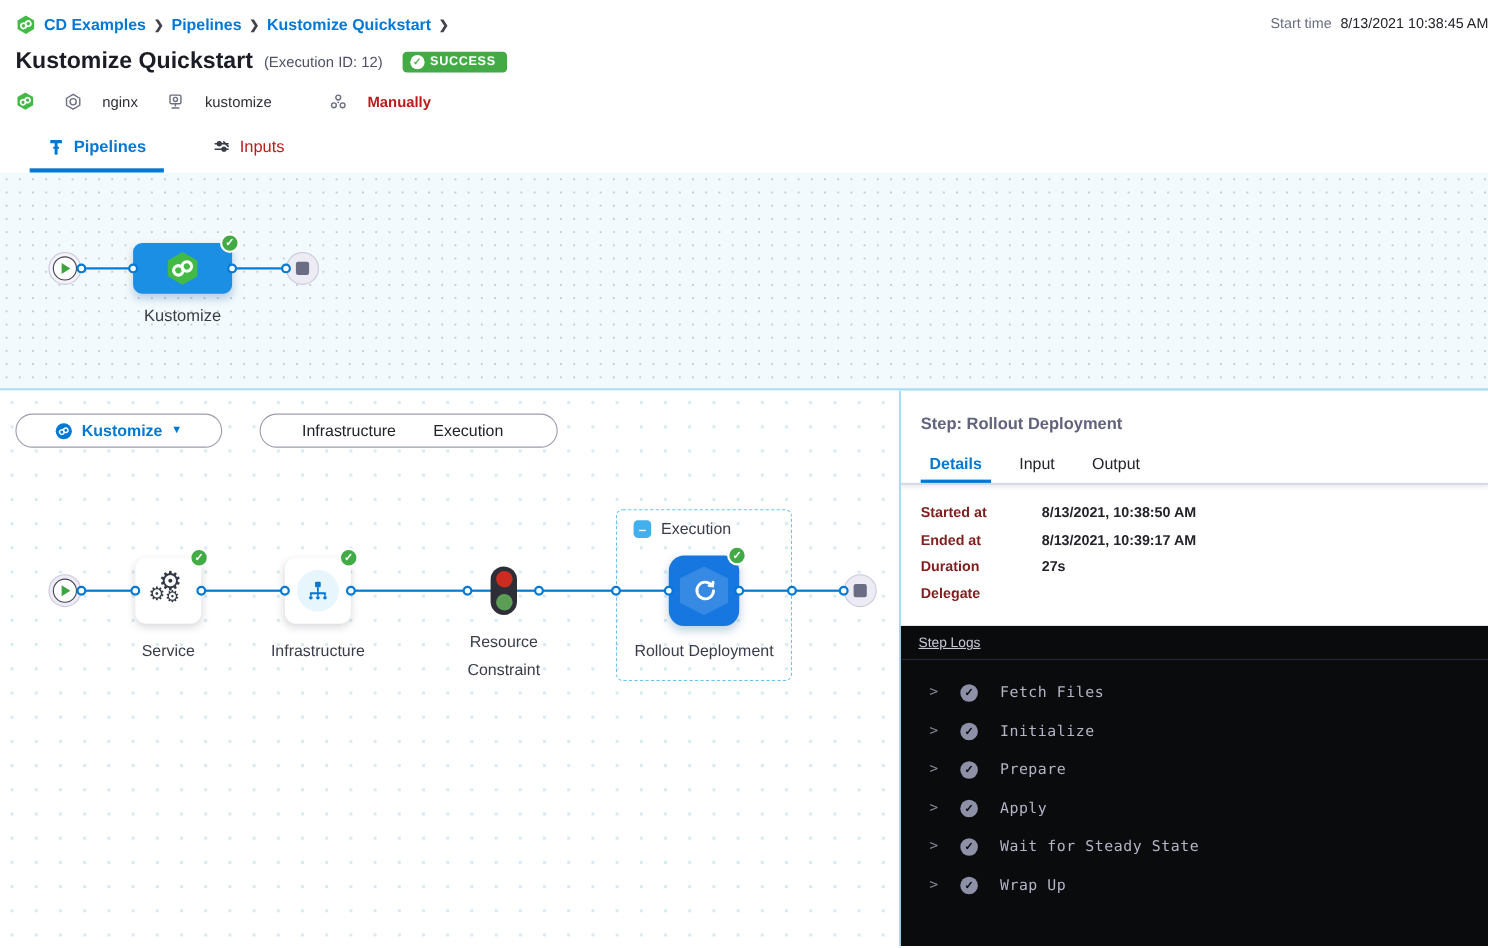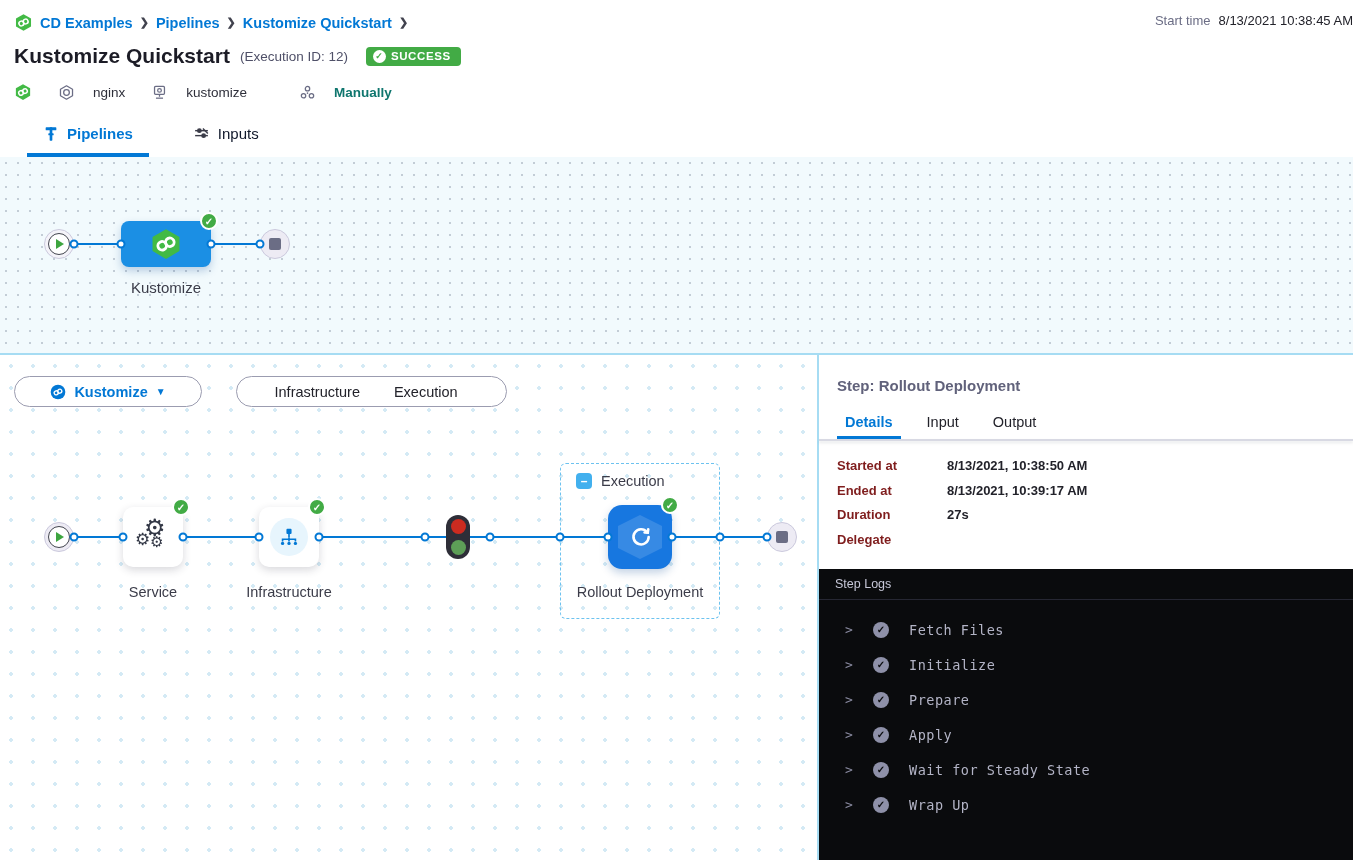--- a/index.html
+++ b/index.html
@@ -14,29 +14,29 @@
   .title-row { display:flex; align-items:center; gap:10px; margin-top:12px; }
   .page-title { font-size:21px; font-weight:700; color:#1c1c26; }
   .exec-id { font-size:13.5px; color:#4f5068; }
   .status-badge { display:inline-flex; align-items:center; gap:5px; background:#42ab45; color:#fff;
     font-size:11.5px; font-weight:700; letter-spacing:.6px; border-radius:4px; padding:3px 10px 3px 7px; margin-left:8px; }
   .badge-check { width:13px; height:13px; border-radius:50%; background:#fff; color:#42ab45;
     display:inline-flex; align-items:center; justify-content:center; font-size:9px; font-weight:700; }
   .tags-row { display:flex; align-items:center; margin-top:15px; font-size:13.5px; color:#2e2f3a; }
   .tag { display:flex; align-items:center; gap:18px; }
   .tag + .tag { margin-left:26px; }
-  .tag-link { color:#0f766e; font-weight:600; text-decoration:none; cursor:pointer; }
+  .tag-link { color:#b91c1c; font-weight:600; text-decoration:none; cursor:pointer; }
   .start-time { position:absolute; top:13px; right:0; white-space:nowrap; font-size:13px; }
   .start-time .stl { color:#6b6d85; margin-right:8px; }
   .start-time .stv { color:#22222a; }
 
   
   .tabbar { height:47px; display:flex; align-items:stretch; padding-left:27px; background:#fff; }
   .tab { display:flex; align-items:center; gap:8px; padding:0 16px; font-size:15px; cursor:pointer;
-    position:relative; color:#0f172a; }
+    position:relative; color:#b91c1c; }
   .tab + .tab { margin-left:28px; }
   .tab.active { color:#0278d5; font-weight:600; }
   .tab.active::after { content:""; position:absolute; left:0; right:0; bottom:0; height:4px; background:#0278d5; }
 
   
   .stage-canvas { position:relative; height:198px;
     background-color:#f2fafd;
     background-image:radial-gradient(#c3cdd6 1px, transparent 1px);
     background-size:12px 12px;
     border-bottom:2px solid #a6dcf3; }
@@ -109,21 +109,21 @@
   .ptab.active::after { content:""; position:absolute; left:-8px; right:-8px; bottom:0; height:3px; background:#0278d5; }
   .panel-divider { height:2px; background:#d8d9e3; box-shadow:0 2px 3px rgba(96,97,112,.16); }
   .details-rows { margin:16px 0 0 18px; }
   .drow { display:flex; font-size:13px; margin-bottom:7px; line-height:1.35; }
   .dlabel { width:110px; flex:none; color:#7f1d1d; font-weight:600; }
   .dvalue { color:#22222a; font-weight:700; }
   .dlink { color:#0278d5; font-weight:700; text-decoration:none; cursor:pointer; }
 
   .step-logs { flex:1; margin-top:14px; background:#0a0b0d; display:flex; flex-direction:column; min-height:0; }
   .logs-head { height:31px; flex:none; display:flex; align-items:center; padding-left:16px;
-    color:#c7c8d8; font-size:12.5px; border-bottom:1px solid #262733; }
+    color:#c7c8d8; font-size:12.5px; border-bottom:1px solid #262733;text-decoration:underline; }
   .log-rows { padding-top:12px; overflow:hidden; }
   .log-row { display:flex; align-items:center; height:35px; cursor:pointer; }
   .log-chev { width:14px; margin-left:26px; color:#8a8ba1; font-family:"DejaVu Sans Mono", monospace;
     font-size:13px; }
   .log-check { width:16px; height:16px; margin-left:14px; border-radius:50%; background:#8e90a8;
     color:#0a0b0d; font-size:10px; font-weight:700; display:flex; align-items:center; justify-content:center; }
   .log-text { margin-left:20px; font-family:"DejaVu Sans Mono", monospace; font-size:13.5px;
     color:#b3b4c6; letter-spacing:.5px; }
 
   svg { display:block; }
@@ -359,20 +359,21 @@
     <div class="dot" style="left:425px; top:182px;"></div>
     <div class="dot" style="left:490px; top:182px;"></div>
     <div class="dot" style="left:560px; top:182px;"></div>
     <div class="dot" style="left:608px; top:182px;"></div>
     <div class="dot" style="left:672px; top:182px;"></div>
     <div class="dot" style="left:720px; top:182px;"></div>
     <div class="dot" style="left:767px; top:182px;"></div>
 
     <div class="node-label" style="left:93px;  top:224px; width:120px;">Service</div>
     <div class="node-label" style="left:219px; top:224px; width:140px;">Infrastructure</div>
+    <div class="node-label" style="left:398px; top:216px; width:120px;">Resource Constraint</div>
     <div class="node-label" style="left:570px; top:224px; width:140px;">Rollout Deployment</div>
   </div>
 
   <div class="details-panel">
     <div class="panel-title">Step: Rollout Deployment</div>
 
     <div class="panel-tabs">
       <div class="ptab active">Details</div>
       <div class="ptab">Input</div>
       <div class="ptab">Output</div>

